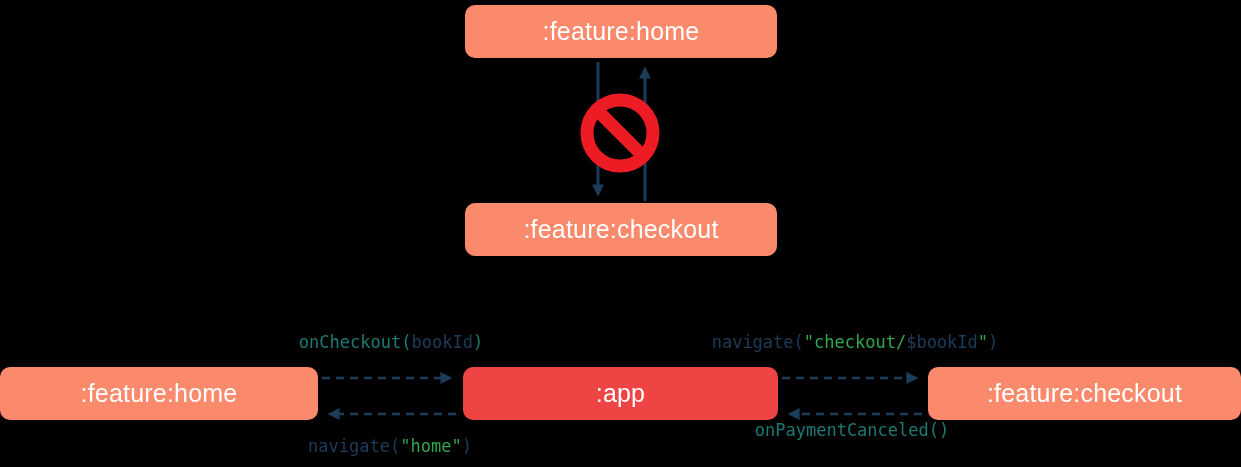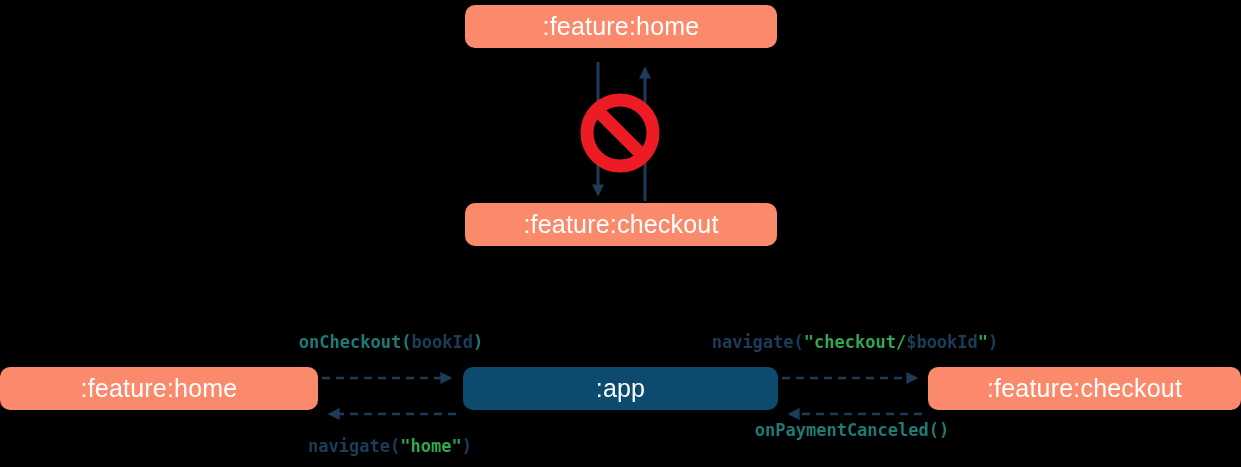--- a/index.html
+++ b/index.html
@@ -6,33 +6,33 @@
   .canvas {
     position: relative;
     width: 1241px;
     height: 467px;
     background: #000000;
     overflow: hidden;
     font-family: "Liberation Sans", sans-serif;
   }
   .node {
     position: absolute;
-    height: 43px;
+    height: 53px;
     display: flex;
     align-items: center;
     justify-content: center;
     border-radius: 10px;
     color: #ffffff;
     font-size: 25px;
     font-weight: 400;
     letter-spacing: 0.2px;
     box-sizing: border-box;
   }
   .coral { background: #FB8A6C; }
-  .green { background: #0c4a6e; }
+  .green { background: #ef4444; }
 
   .node-top-home      { left: 465px; top: 5px;   width: 312px; }
   .node-top-checkout  { left: 465px; top: 203px; width: 312px; }
   .node-bottom-home     { left: 0px;   top: 367px; width: 318px; }
   .node-bottom-app      { left: 463px; top: 367px; width: 315px; }
   .node-bottom-checkout { left: 928px; top: 367px; width: 313px; }
 
   .overlay {
     position: absolute;
     left: 0; top: 0;
@@ -43,21 +43,21 @@
     position: absolute;
     left: 578px; top: 91px;
     width: 84px; height: 84px;
   }
   .code-label {
     position: absolute;
     transform: translateX(-50%);
     white-space: nowrap;
     font-family: "DejaVu Sans Mono", monospace;
     font-size: 17px;
-    font-weight: 700;
+    font-weight: 400;
   }
   .c-teal  { color: #1D7A74; }
   .c-navy  { color: #1C3D5A; }
   .c-green { color: #2FA84F; }
 
   .label-oncheckout        { left: 391px; top: 332px; }
   .label-navigate-checkout { left: 855px; top: 332px; }
   .label-navigate-home     { left: 390px; top: 436px; }
   .label-onpayment         { left: 852px; top: 420px; }
 </style>

